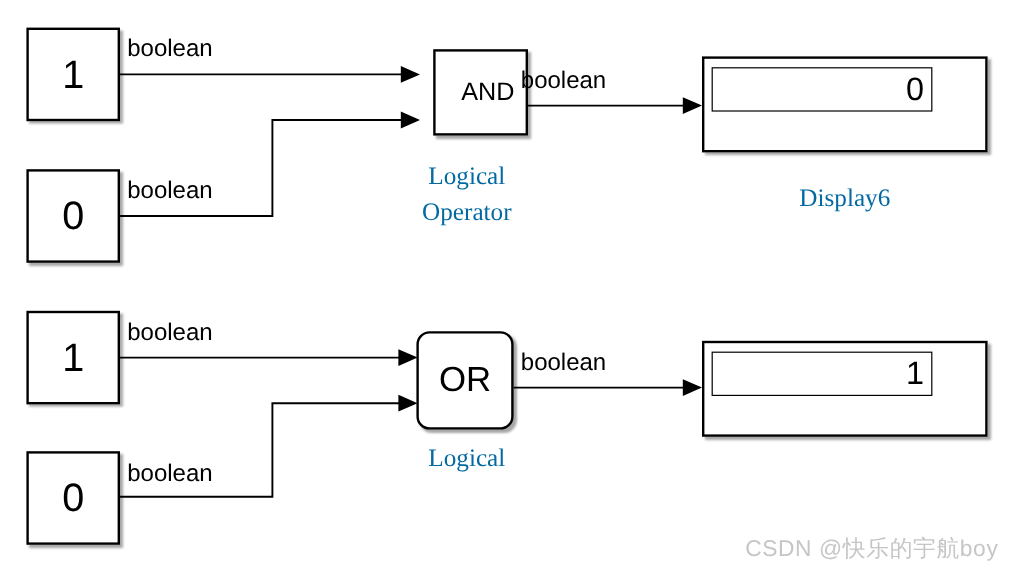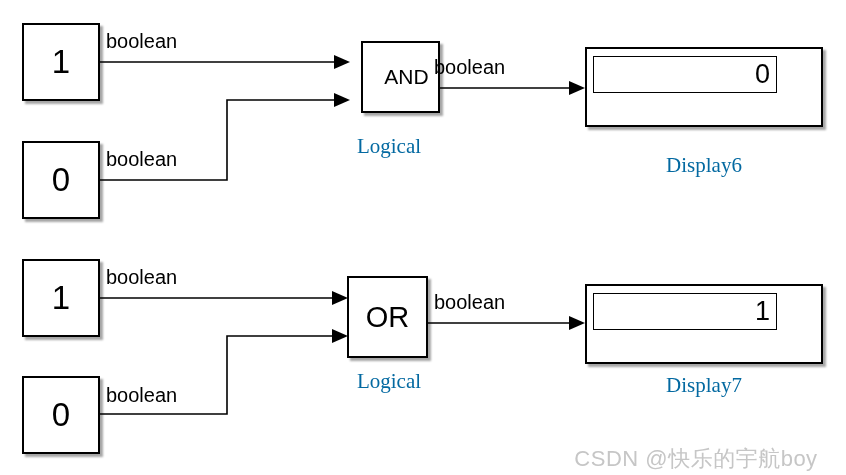--- a/index.html
+++ b/index.html
@@ -46,21 +46,21 @@
     align-items: center;
     justify-content: center;
     font-size: 33px;
   }
   .gate-block {
     display: flex;
     align-items: center;
     justify-content: center;
   }
   .gate-and { font-size: 21px; }
-  .gate-or  { font-size: 29px; }
+  .gate-or  { font-size: 29px; border-radius: 11px; }
   .display-block {
     width: 238px;
     height: 80px;
   }
   .display-value {
     position: absolute;
     box-sizing: border-box;
     left: 6px;
     top: 7px;
     width: 184px;
@@ -85,22 +85,22 @@
     position: absolute;
     font-size: 20px;
     color: #000;
     white-space: nowrap;
   }
   #watermark {
     position: absolute;
     left: 560px;
     top: 444px;
     width: 272px;
-    text-align: center;
-    font-size: 22px;
+    text-align: right;
+    font-size: 19px;
     color: #c6c6c6;
     letter-spacing: 0.5px;
     white-space: nowrap;
   }
 </style>
 </head>
 <body>
 
 <div id="canvas">
 
@@ -131,20 +131,21 @@
 
   <div class="block const-block" style="left:22px; top:141px;">
     <span>0</span>
   </div>
 
   <div class="block gate-block gate-and" style="left:361px; top:41px; width:79px; height:72px;padding-left:12px;">
     <span>AND</span>
   </div>
   <div class="caption" style="left:308px; top:131px; width:162px;">
     <div>Logical</div>
+    <div>Operator</div>
   </div>
 
   <div class="block display-block" style="left:585px; top:47px;">
     <div class="display-value">
       <span>0</span>
     </div>
   </div>
   <div class="caption" style="left:585px; top:150px; width:238px;">Display6</div>
 
   <div class="signal-label" style="left:106px; top:30px;">boolean</div>
@@ -164,21 +165,20 @@
   </div>
   <div class="caption" style="left:308px; top:366px; width:162px;">
     <div>Logical</div>
   </div>
 
   <div class="block display-block" style="left:585px; top:284px;">
     <div class="display-value">
       <span>1</span>
     </div>
   </div>
-  <div class="caption" style="left:585px; top:370px; width:238px;">Display7</div>
 
   <div class="signal-label" style="left:106px; top:266px;">boolean</div>
   <div class="signal-label" style="left:106px; top:384px;">boolean</div>
   <div class="signal-label" style="left:434px; top:291px;">boolean</div>
 
   <div id="watermark">CSDN @快乐的宇航boy</div>
 
 </div>
 
 </body></html>

